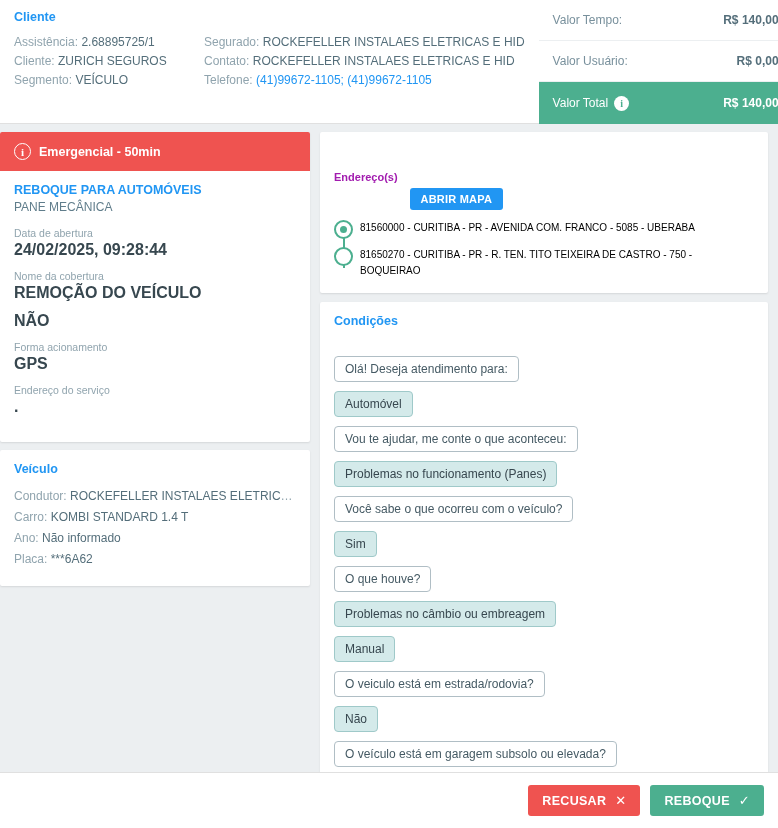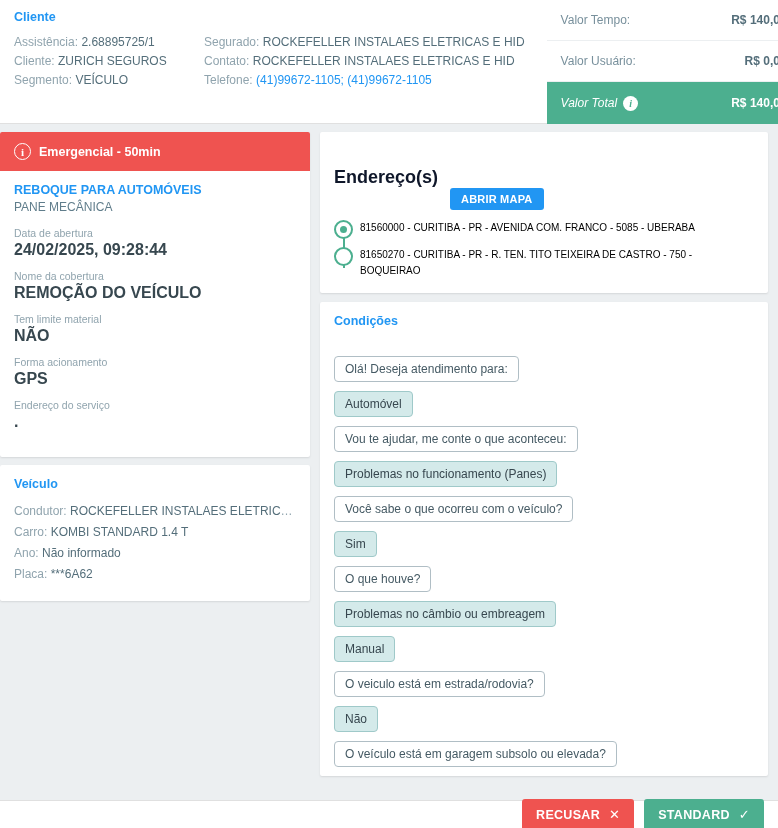--- a/index.html
+++ b/index.html
@@ -18,21 +18,20 @@
     background: #eceff1;
   }
 
   
   .top {
     display: flex;
     align-items: flex-start;
     background: #ffffff;
     height: 124px;
     border-bottom: 1px solid #e0e0e0;
-    gap: 8px;
   }
   .client-block {
     padding: 10px 14px 8px 14px;
     flex: 1 1 auto;
   }
   .client-title {
     color: #2196f3;
     font-size: 12.5px;
     font-weight: bold;
     margin-bottom: 9px;
@@ -73,21 +72,21 @@
     color: #78909c;
   }
   .vrow .amt { color: #546e7a; font-weight: bold; }
   .vrow.total {
     background: #4caf8f;
     color: #fff;
     height: 42px;
     border-bottom: none;
   }
   .vrow.total .amt { color: #fff; }
-  .vrow.total .lbl { display: flex; align-items: center; gap: 6px; font-style: italic; }
+  .vrow.total .lbl { display: flex; align-items: center; gap: 6px; }
   .info-circle {
     display: inline-flex;
     align-items: center; justify-content: center;
     width: 15px; height: 15px;
     border-radius: 50%;
     background: #ffffff;
     color: #4caf8f;
     font-size: 10px;
     font-weight: bold;
     font-family: "Liberation Serif", serif;
@@ -172,21 +171,21 @@
     gap: 9px;
     min-width: 0;
   }
   .addr-card { padding: 12px 14px 14px 14px; }
   .addr-head {
     display: flex;
     align-items: center;
     gap: 12px;
     margin-bottom: 10px;
   }
-  .addr-head .t { color: #0f172a; font-size: 18px; font-weight: bold; }
+  .addr-head .t { color: #a21caf; font-size: 11px; font-weight: bold; }
   .map-btn {
     background: #2196f3;
     color: #fff;
     font-size: 11px;
     font-weight: bold;
     padding: 5px 11px;
     border: none;
     border-radius: 3px;
     cursor: pointer;
     letter-spacing: .2px;
@@ -251,21 +250,21 @@
     background: #d4eaea;
     border-color: #9fc9c9;
     color: #37474f;
   }
   .bubble-row { display: block; }
 
   
   .footer {
     position: absolute;
     left: 0; right: 0; bottom: 0;
-    height: 28px;
+    height: 56px;
     background: #ffffff;
     border-top: 1px solid #e0e0e0;
     display: flex;
     align-items: center;
     justify-content: flex-end;
     gap: 10px;
     padding-right: 14px;
   }
   .btn {
     display: inline-flex;
@@ -359,21 +358,20 @@
 
           <div class="field">
             <div class="k">Data de abertura</div>
             <div class="v">24/02/2025, 09:28:44</div>
           </div>
           <div class="field">
             <div class="k">Nome da cobertura</div>
             <div class="v">REMOÇÃO DO VEÍCULO</div>
           </div>
           <div class="field">
-            <div class="k">Tem limite material</div>
             <div class="v">NÃO</div>
           </div>
           <div class="field">
             <div class="k">Forma acionamento</div>
             <div class="v">GPS</div>
           </div>
           <div class="field">
             <div class="k">Endereço do serviço</div>
             <div class="v">.</div>
           </div>
@@ -441,18 +439,18 @@
 
     </div>
   </div>
 
   <div class="footer">
     <button class="btn recusar">
       <span>RECUSAR</span>
       <span class="gl">✕</span>
     </button>
     <button class="btn aceitar">
-      <span>STANDARD</span>
+      <span>REBOQUE</span>
       <span class="gl">✓</span>
     </button>
   </div>
 
 </div>
 
 </body></html>

